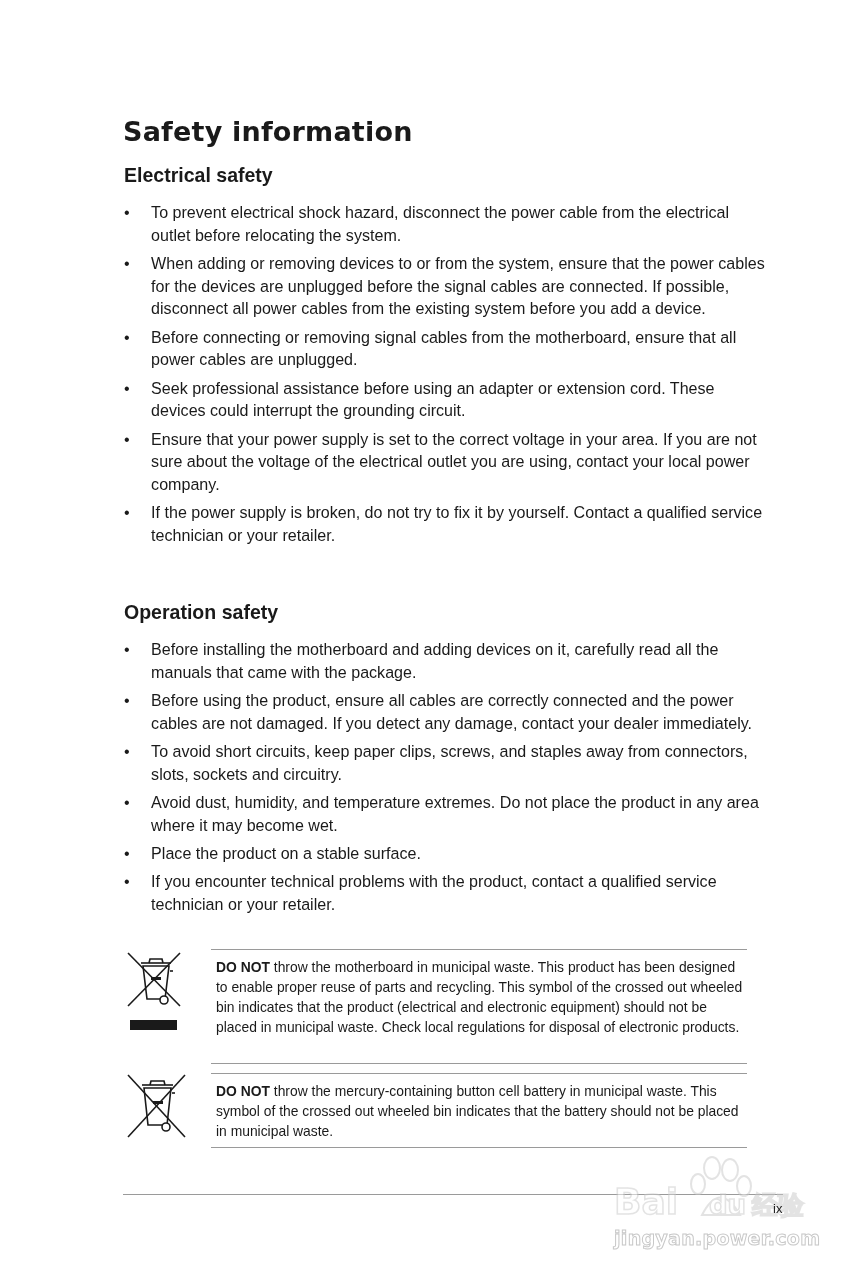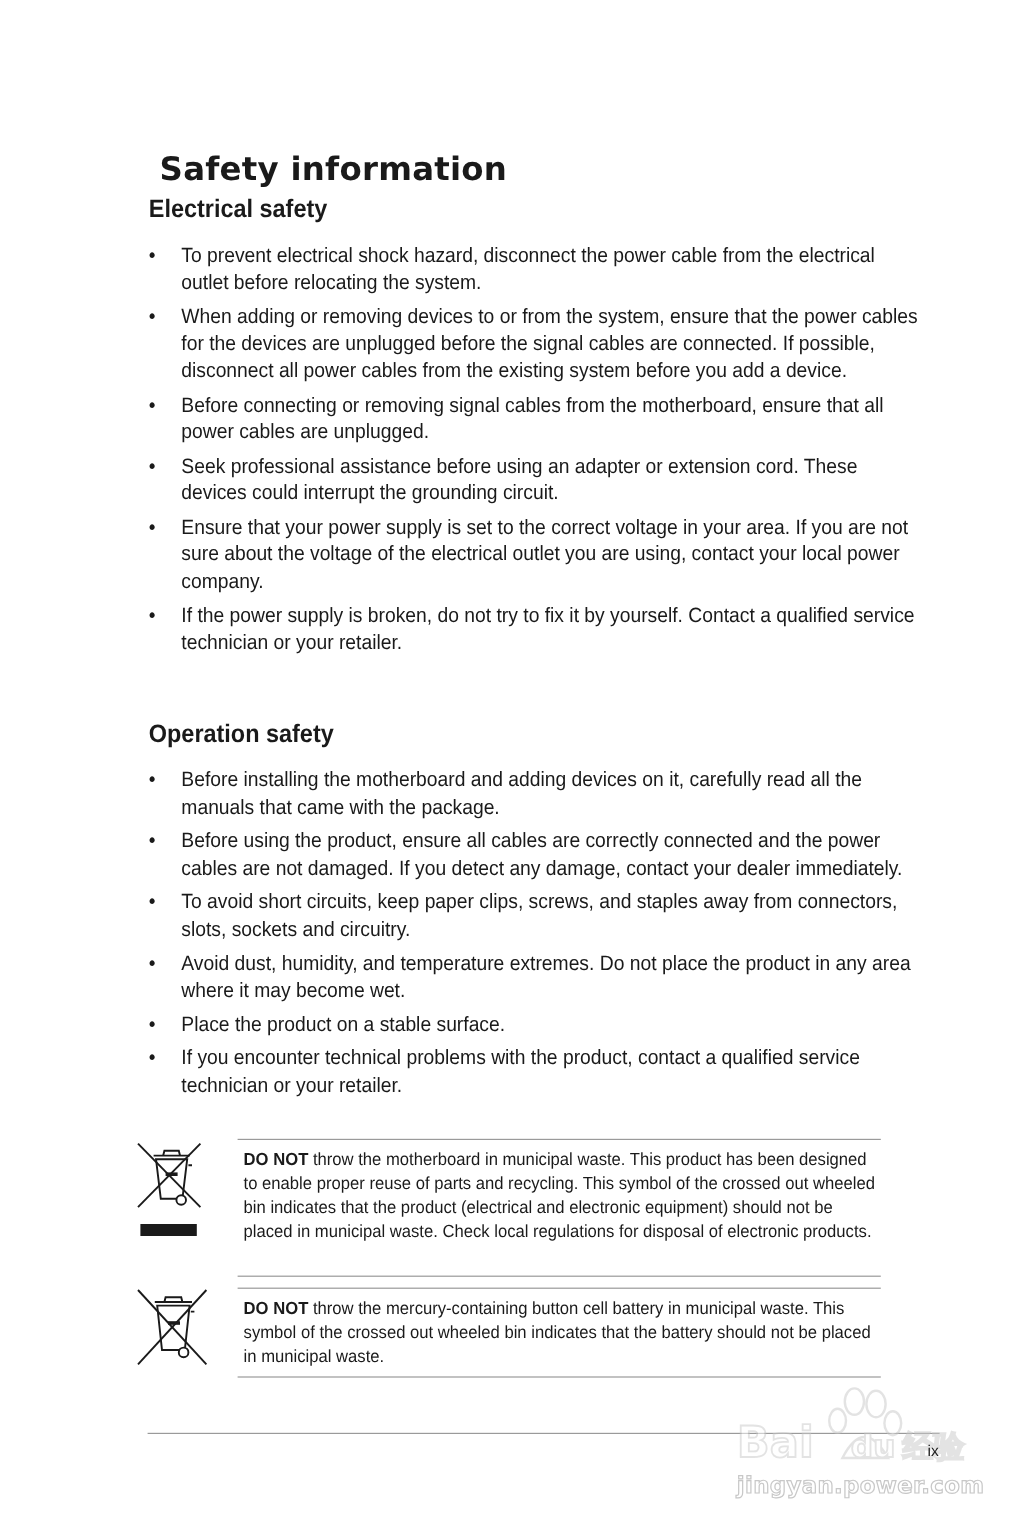--- a/index.html
+++ b/index.html
@@ -1,22 +1,22 @@
 <!DOCTYPE html>
 <html><head>
 <meta charset="utf-8">
 <style>
   html,body{margin:0;padding:0;background:#ffffff;}
   body{width:861px;height:1280px;position:relative;overflow:hidden;color:#1a1a1a;font-family:"Liberation Sans",sans-serif;}
-  .page-title{position:absolute;left:123px;top:116px;margin:10px;font-family:"DejaVu Sans",sans-serif;font-weight:bold;font-size:27px;letter-spacing:0.2px;color:#1a1a1a;}
+  .page-title{position:absolute;left:123px;top:116px;margin:0;font-family:"DejaVu Sans",sans-serif;font-weight:bold;font-size:27px;letter-spacing:0.2px;color:#1a1a1a;}
   .h2{position:absolute;left:124px;margin:0;font-family:"Liberation Sans",sans-serif;font-weight:bold;font-size:21px;transform:scaleX(0.93);transform-origin:left;color:#1a1a1a;}
   ul.bullets{position:absolute;left:124px;margin:0;padding:0;list-style:none;width:700px;}
   ul.bullets li{position:relative;padding-left:29px;font-size:17.2px;line-height:22.7px;margin-bottom:5.6px;transform:scaleX(0.935);transform-origin:left;width:660px;}
   ul.bullets li .dot{position:absolute;left:0;top:0;}
-  .notice{position:absolute;left:114px;width:620px;}
+  .notice{position:absolute;left:127px;width:620px;}
   .notice .rule{position:absolute;left:84px;right:0;height:1px;background:#9a9a9a;}
   .notice .text{position:absolute;left:89px;width:560px;font-size:14.6px;line-height:20px;transform:scaleX(0.95);transform-origin:left;}
   .notice .text b{font-weight:bold;}
   .notice .icon{position:absolute;left:0;}
   .footer-rule{position:absolute;left:123px;top:1194px;width:660px;height:1px;background:#9a9a9a;}
   .page-num{position:absolute;left:773px;top:1201px;font-size:13px;color:#222;}
   .watermark{position:absolute;left:612px;top:1150px;width:200px;height:80px;opacity:0.5;}
   .wm-text{position:absolute;left:614px;top:1227px;font-family:"DejaVu Sans",sans-serif;font-weight:bold;font-size:19px;color:#fff;-webkit-text-stroke:1px #c8c8c8;letter-spacing:0.3px;}
 </style>
 </head>

